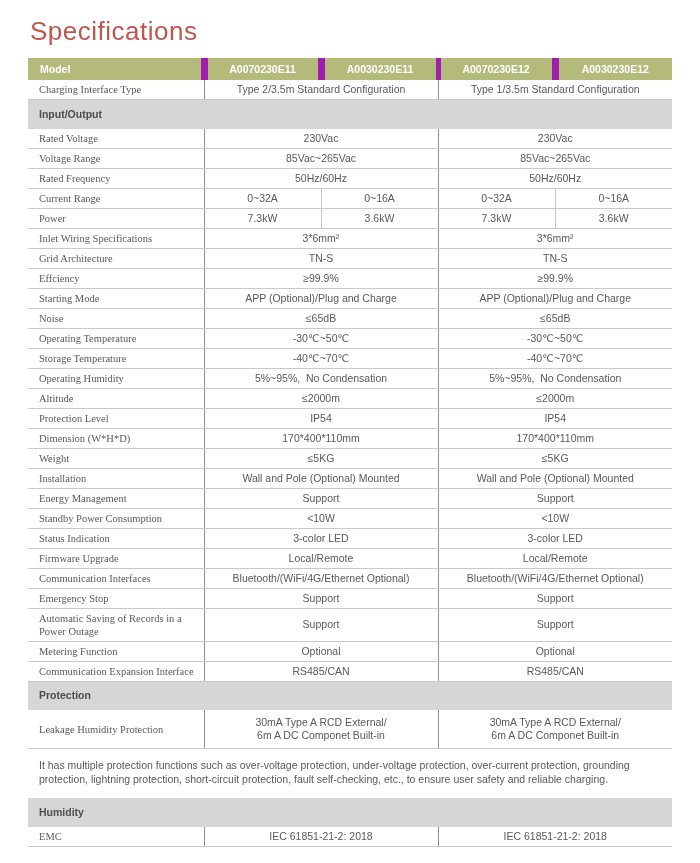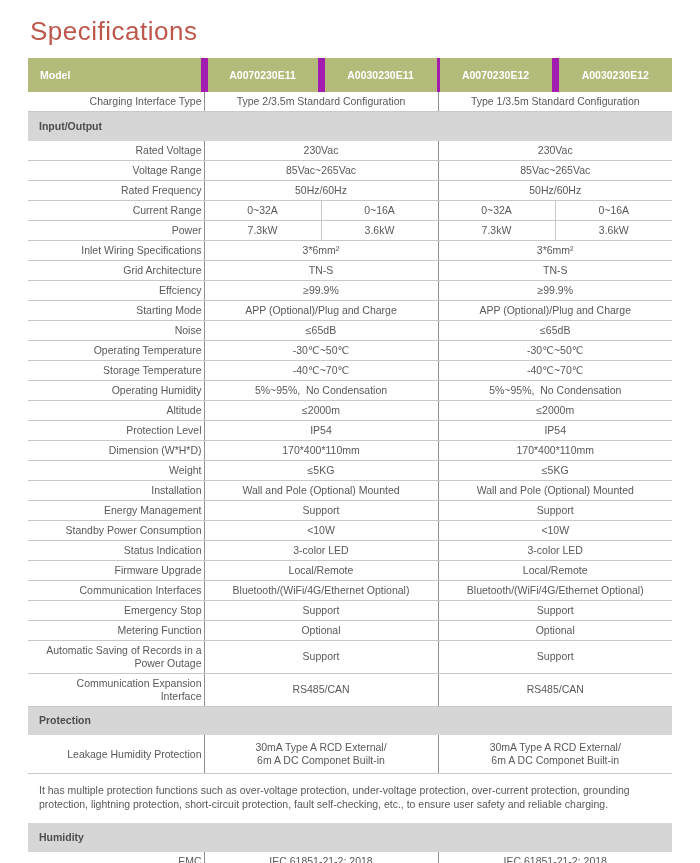--- a/index.html
+++ b/index.html
@@ -25,35 +25,36 @@
     margin:0 0 12px 2px;letter-spacing:0.5px;
   }
   table.spec{
     border-collapse:collapse;width:644px;table-layout:fixed;
     font-size:10.5px;color:var(--body-text);
   }
   col.c-label{width:176px;}
   col.c-val{width:117px;}
   thead td{
     background:var(--header-bg);color:var(--header-text);
-    font-weight:bold;height:34px;padding:2px 4px;
+    font-weight:bold;height:22px;padding:2px 4px;
     border-bottom:none;
   }
   thead td.label-h{text-align:left;padding-left:12px;}
   thead td.model{text-align:center;border-left:7px solid #a21caf;}
-  thead td.model.group-start{border-left:3px solid #a21caf;}
+  thead td.model.group-start{border-left:5px solid #a21caf;}
   tbody td{
     border-bottom:1px solid var(--border-light);
     padding:3px 4px;line-height:13px;
     text-align:center;vertical-align:middle;
     overflow:hidden;
   }
   tbody td.label{
-    text-align:right;padding-left:11px;padding-right:2px;
+    text-align:left;padding-left:11px;padding-right:2px;
     border-right:1px solid var(--border-dark);
+    font-family:Liberation Serif, serif;
   }
   tbody td.val{white-space:pre-line;}
   tbody td.mid{border-right:1px solid var(--border-dark);}
   tbody td.sub{border-right:1px solid var(--border-light);}
   tbody td.section{
     background:var(--section-bg);
     text-align:left;padding-left:11px;
     font-weight:bold;color:#4d4d4d;
     border-bottom:none;height:29px;
   }
@@ -213,28 +214,28 @@
           <td class="label" colspan="1">Communication Interfaces</td>
           <td class="val mid" colspan="2">Bluetooth/(WiFi/4G/Ethernet Optional)</td>
           <td class="val" colspan="2">Bluetooth/(WiFi/4G/Ethernet Optional)</td>
         </tr>
         <tr>
           <td class="label" colspan="1">Emergency Stop</td>
           <td class="val mid" colspan="2">Support</td>
           <td class="val" colspan="2">Support</td>
         </tr>
         <tr>
+          <td class="label" colspan="1">Automatic Saving of Records in a Power Outage</td>
+          <td class="val mid" colspan="2">Support</td>
+          <td class="val" colspan="2">Support</td>
+        </tr>
+        <tr>
           <td class="label" colspan="1">Metering Function</td>
           <td class="val mid" colspan="2">Optional</td>
           <td class="val" colspan="2">Optional</td>
-        </tr>
-        <tr>
-          <td class="label" colspan="1">Automatic Saving of Records in a Power Outage</td>
-          <td class="val mid" colspan="2">Support</td>
-          <td class="val" colspan="2">Support</td>
         </tr>
         <tr>
           <td class="label" colspan="1">Communication Expansion Interface</td>
           <td class="val mid" colspan="2">RS485/CAN</td>
           <td class="val" colspan="2">RS485/CAN</td>
         </tr>
         <tr>
           <td class="section" colspan="5">Protection</td>
         </tr>
         <tr class="tall">

